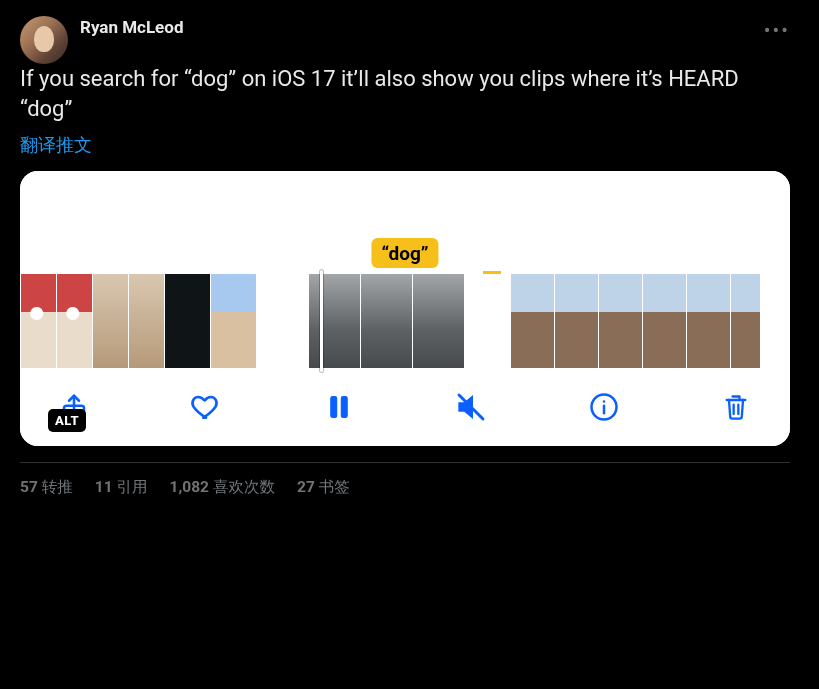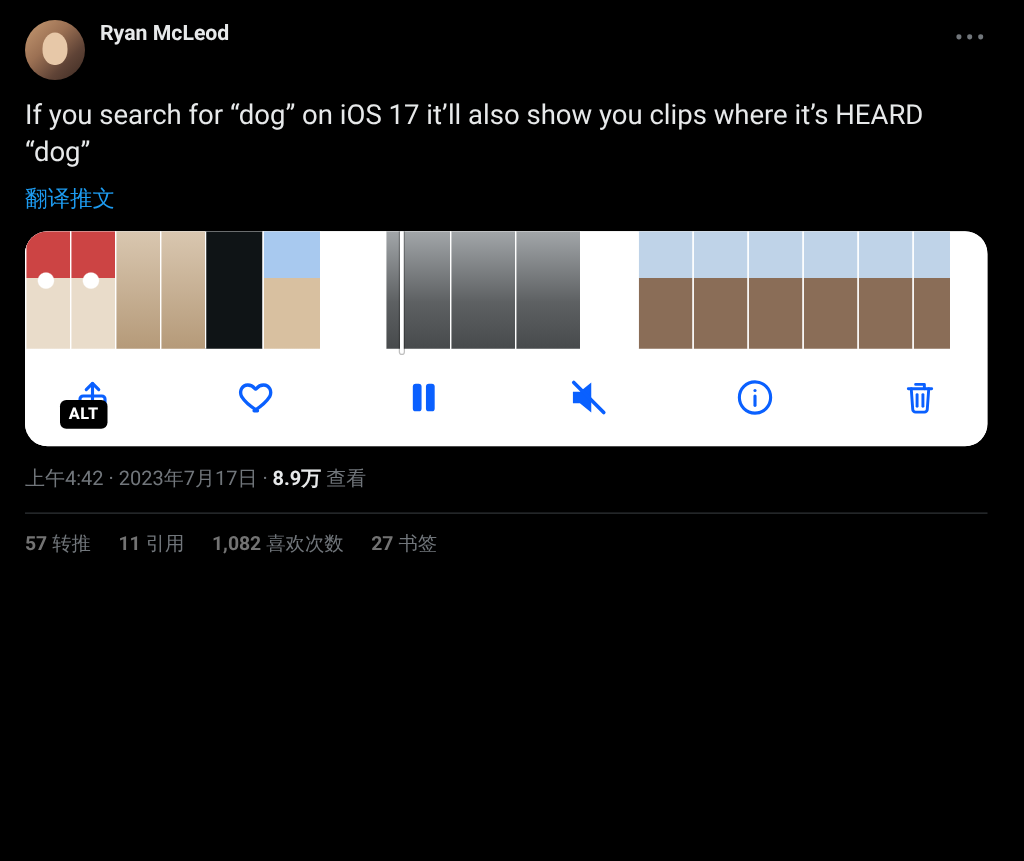--- a/index.html
+++ b/index.html
@@ -48,21 +48,20 @@
     color: #71767b;
     line-height: 1.3;
   }
   .more {
     color:#71767b;
     font-size:20px;
     letter-spacing:2px;
     padding-top:2px;
   }
   .body-text {
-    margin-top: 14px;
     font-size: 22px;
     line-height: 1.35;
     color:#e7e9ea;
   }
   .translate-link {
     display:inline-block;
     margin-top:10px;
     color:#1d9bf0;
     font-size:18px;
   }
@@ -182,20 +181,24 @@
       <div class="display-name">Ryan McLeod</div>
     </div>
     <div class="more">•••</div>
   </div>
 
   <div class="body-text">If you search for “dog” on iOS 17 it’ll also show you clips where it’s HEARD “dog”</div>
 
   <a class="translate-link">翻译推文</a>
 
   <div class="media-card">
+    <div class="media-top">
+      <div class="dog-tag">“dog”</div>
+      <div class="yellow-tick"></div>
+    </div>
 
     <div class="timeline" style="position:relative;">
       <div class="clip c-dog1" style="width:36px"></div>
       <div class="clip c-dog1" style="width:36px"></div>
       <div class="clip c-dog2" style="width:36px"></div>
       <div class="clip c-dog2" style="width:36px"></div>
       <div class="clip c-dark" style="width:46px"></div>
       <div class="clip c-people" style="width:46px"></div>
       <div class="clip gap" style="width:52px"></div>
       <div class="clip c-schn" style="width:52px"></div>
@@ -250,23 +253,20 @@
             <path d="M6 6l1 14a2 2 0 0 0 2 2h6a2 2 0 0 0 2-2l1-14"></path>
             <line x1="10" y1="10" x2="10" y2="18"></line>
             <line x1="14" y1="10" x2="14" y2="18"></line>
           </svg>
       </div>
     </div>
 
     <div class="alt-badge">ALT</div>
   </div>
 
-  <div class="meta">
-    <span>上午4:42</span><span> · </span><span>2023年7月17日</span><span> · </span><span class="strong">8.9万</span><span> 查看</span>
-  </div>
 
   <div class="divider"></div>
 
   <div class="stats">
     <span><span class="n">57</span><span>转推</span></span>
     <span><span class="n">11</span><span>引用</span></span>
     <span><span class="n">1,082</span><span>喜欢次数</span></span>
     <span><span class="n">27</span><span>书签</span></span>
   </div>
 

